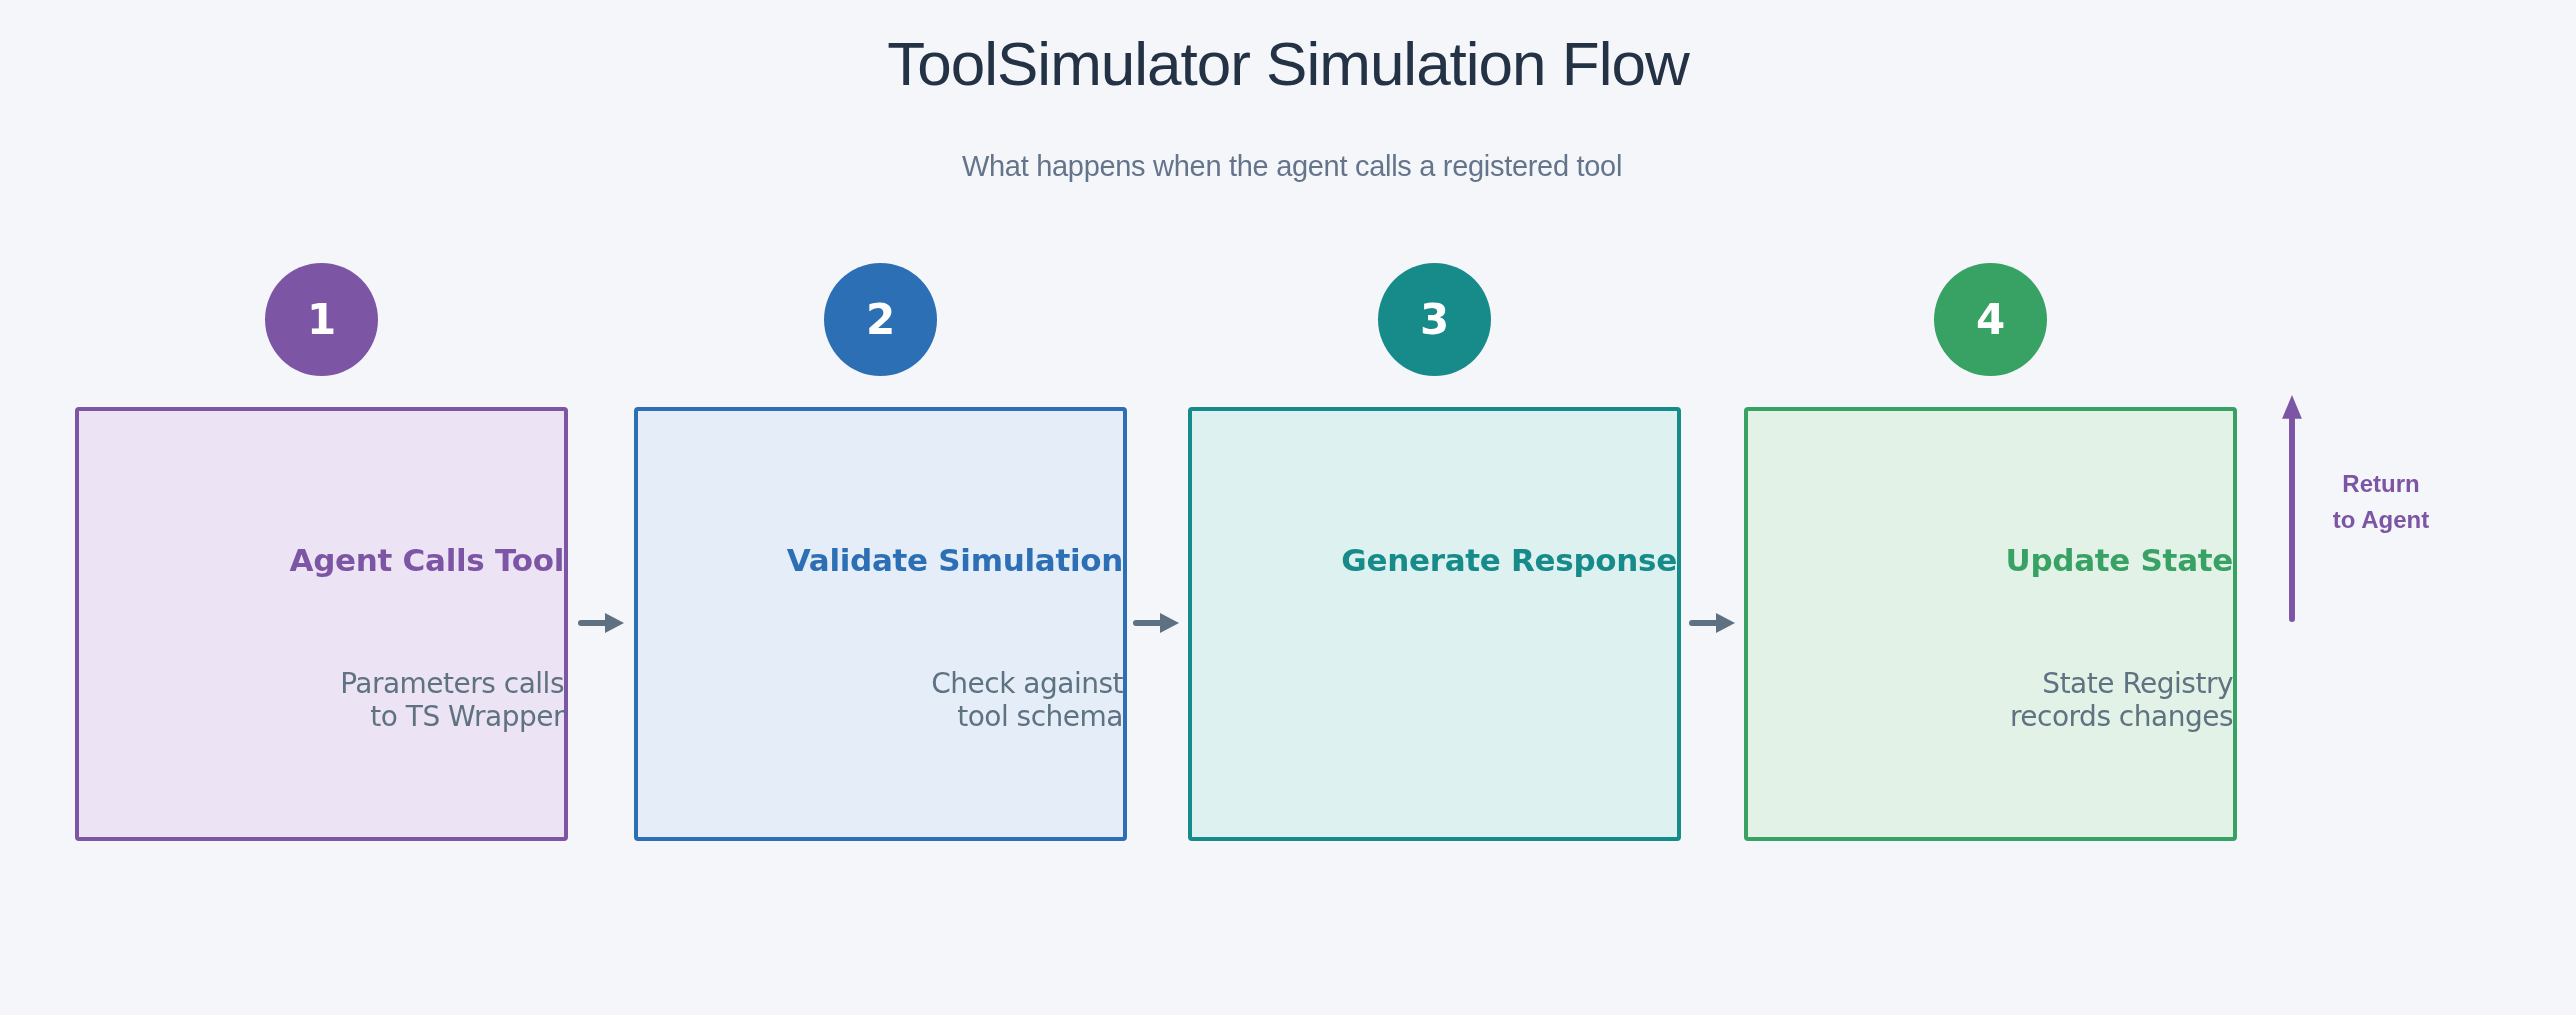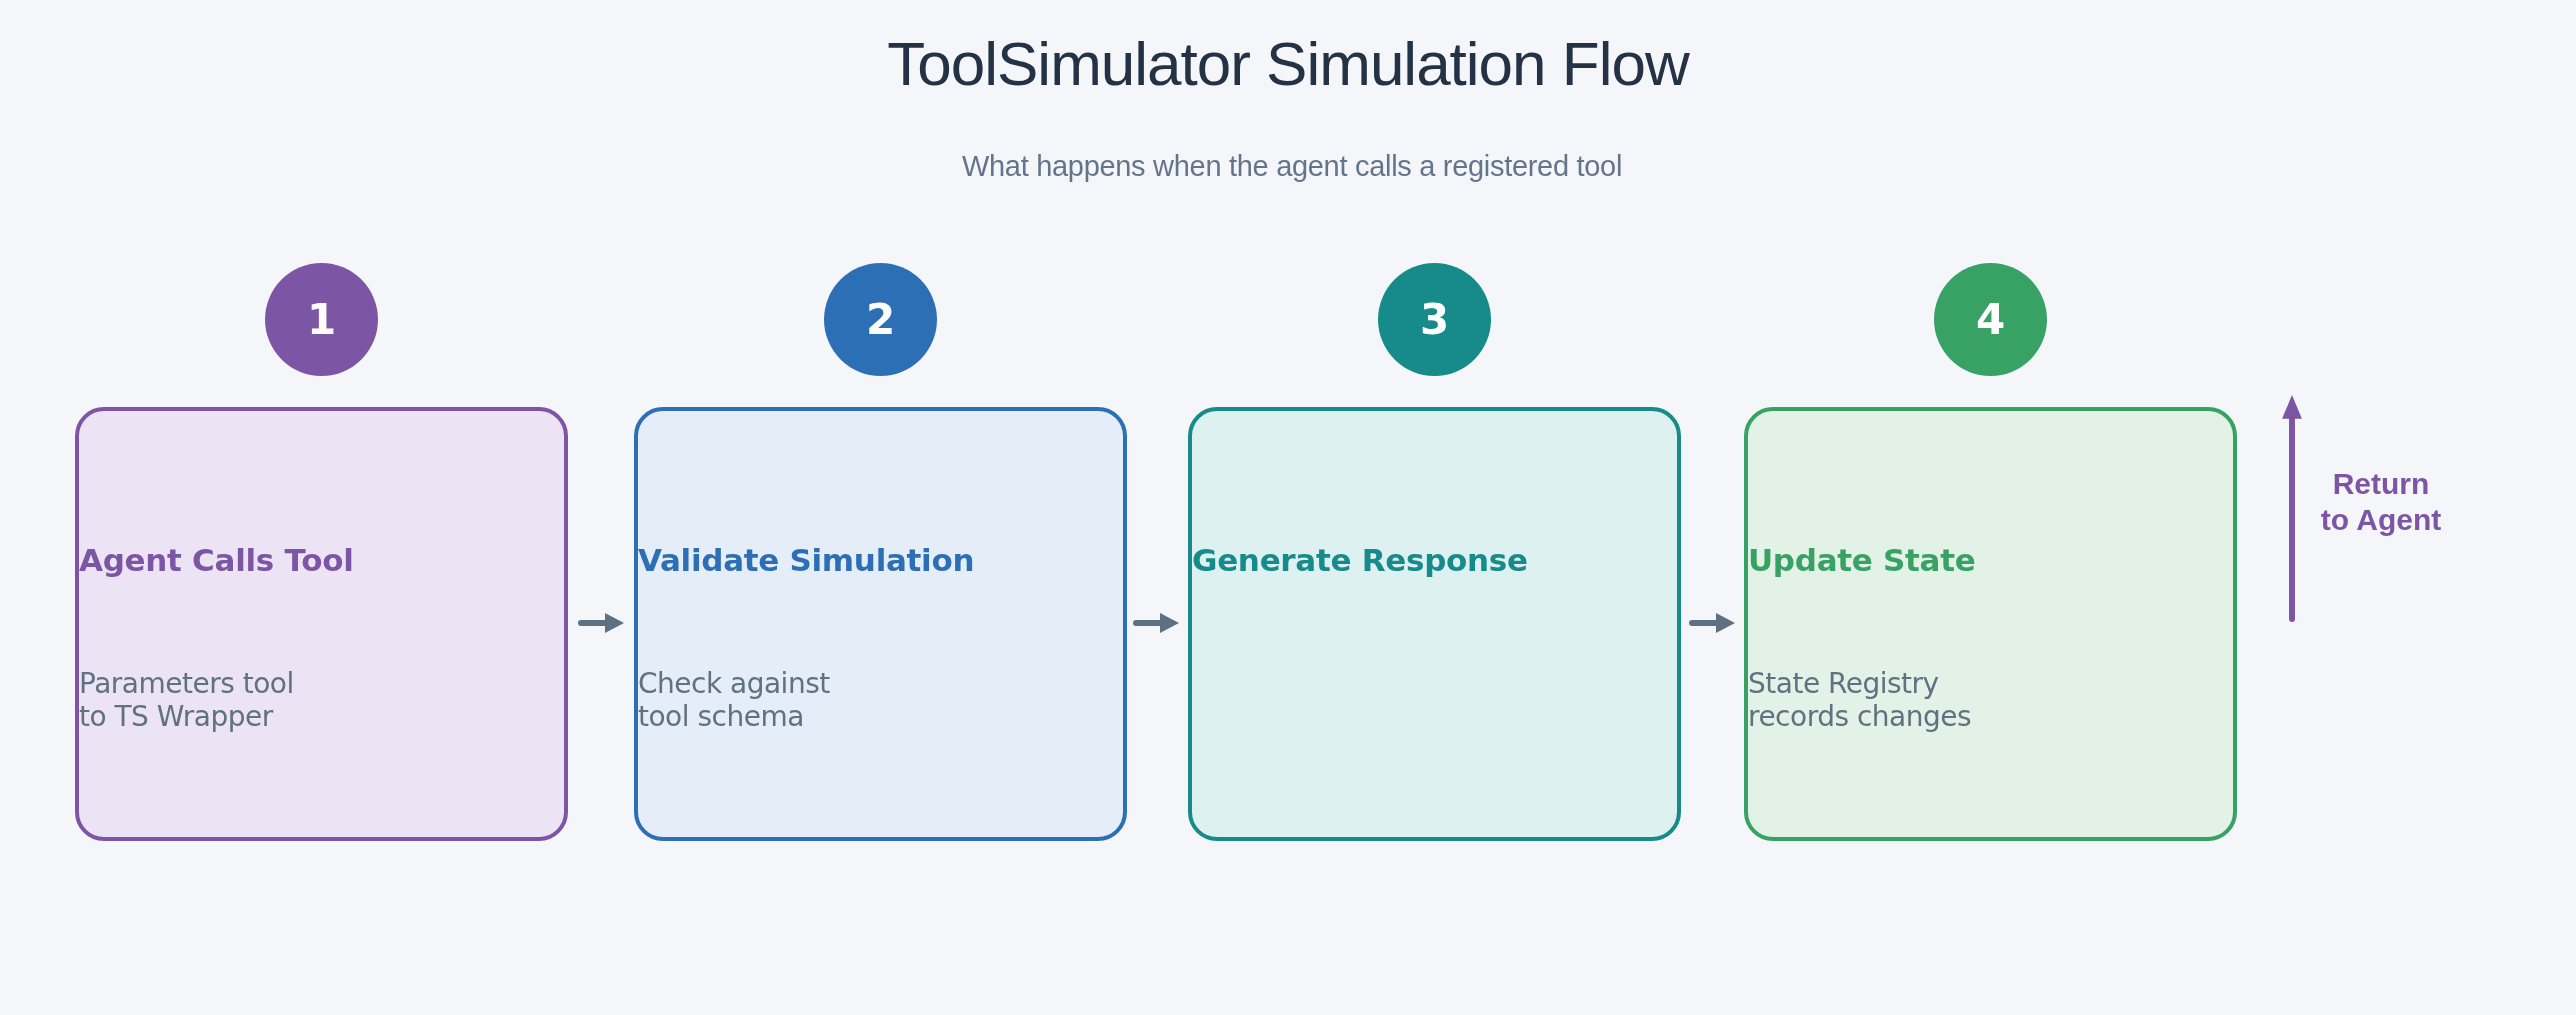--- a/index.html
+++ b/index.html
@@ -60,22 +60,22 @@
     font-size: 42px;
     font-weight: bold;
   }
   .step-card {
     box-sizing: border-box;
     margin-top: 31px;
     width: 493px;
     height: 434px;
     background: var(--fill);
     border: 4px solid var(--accent);
-    border-radius: 29px;
-    text-align: left;
+    border-radius: 4px;
+    text-align: right;
     font-family: "DejaVu Sans", sans-serif;
   }
   .card-title {
     margin-top: 131px;
     font-size: 31px;
     line-height: 36px;
     font-weight: bold;
     letter-spacing: -0.3px;
     color: var(--accent);
   }
@@ -104,42 +104,42 @@
     width: 28px;
     height: 230px;
     color: var(--return-accent, #7d55a5);
   }
   .return-label {
     position: absolute;
     left: 2282px;
     top: 466px;
     width: 198px;
     text-align: center;
-    font-size: 30px;
+    font-size: 24px;
     line-height: 36px;
     font-weight: bold;
     color: var(--return-accent, #7d55a5);
     white-space: pre-line;
   }
 </style>
 </head>
 <body>
 
 <div class="canvas" style="--bg: #f4f6fa; --title: #243245; --muted: #64748b; --body-text: #5f7282; --flow-arrow: #5d7183; --return-accent: #7d55a5;">
 
   <h1 class="page-title">ToolSimulator Simulation Flow</h1>
   <p class="page-subtitle">What happens when the agent calls a registered tool</p>
 
   <div class="step" style="left: 75px; --accent: #7d55a5; --fill: #ece4f4;">
     <div class="step-circle">
       <span class="step-number">1</span>
     </div>
     <div class="step-card">
       <div class="card-title">Agent Calls Tool</div>
-      <div class="card-desc">Parameters tool
+      <div class="card-desc">Parameters calls
 to TS Wrapper</div>
     </div>
   </div>
 
   <div class="step" style="left: 634px; --accent: #2d6fb5; --fill: #e4edf8;">
     <div class="step-circle">
       <span class="step-number">2</span>
     </div>
     <div class="step-card">
       <div class="card-title">Validate Simulation</div>

